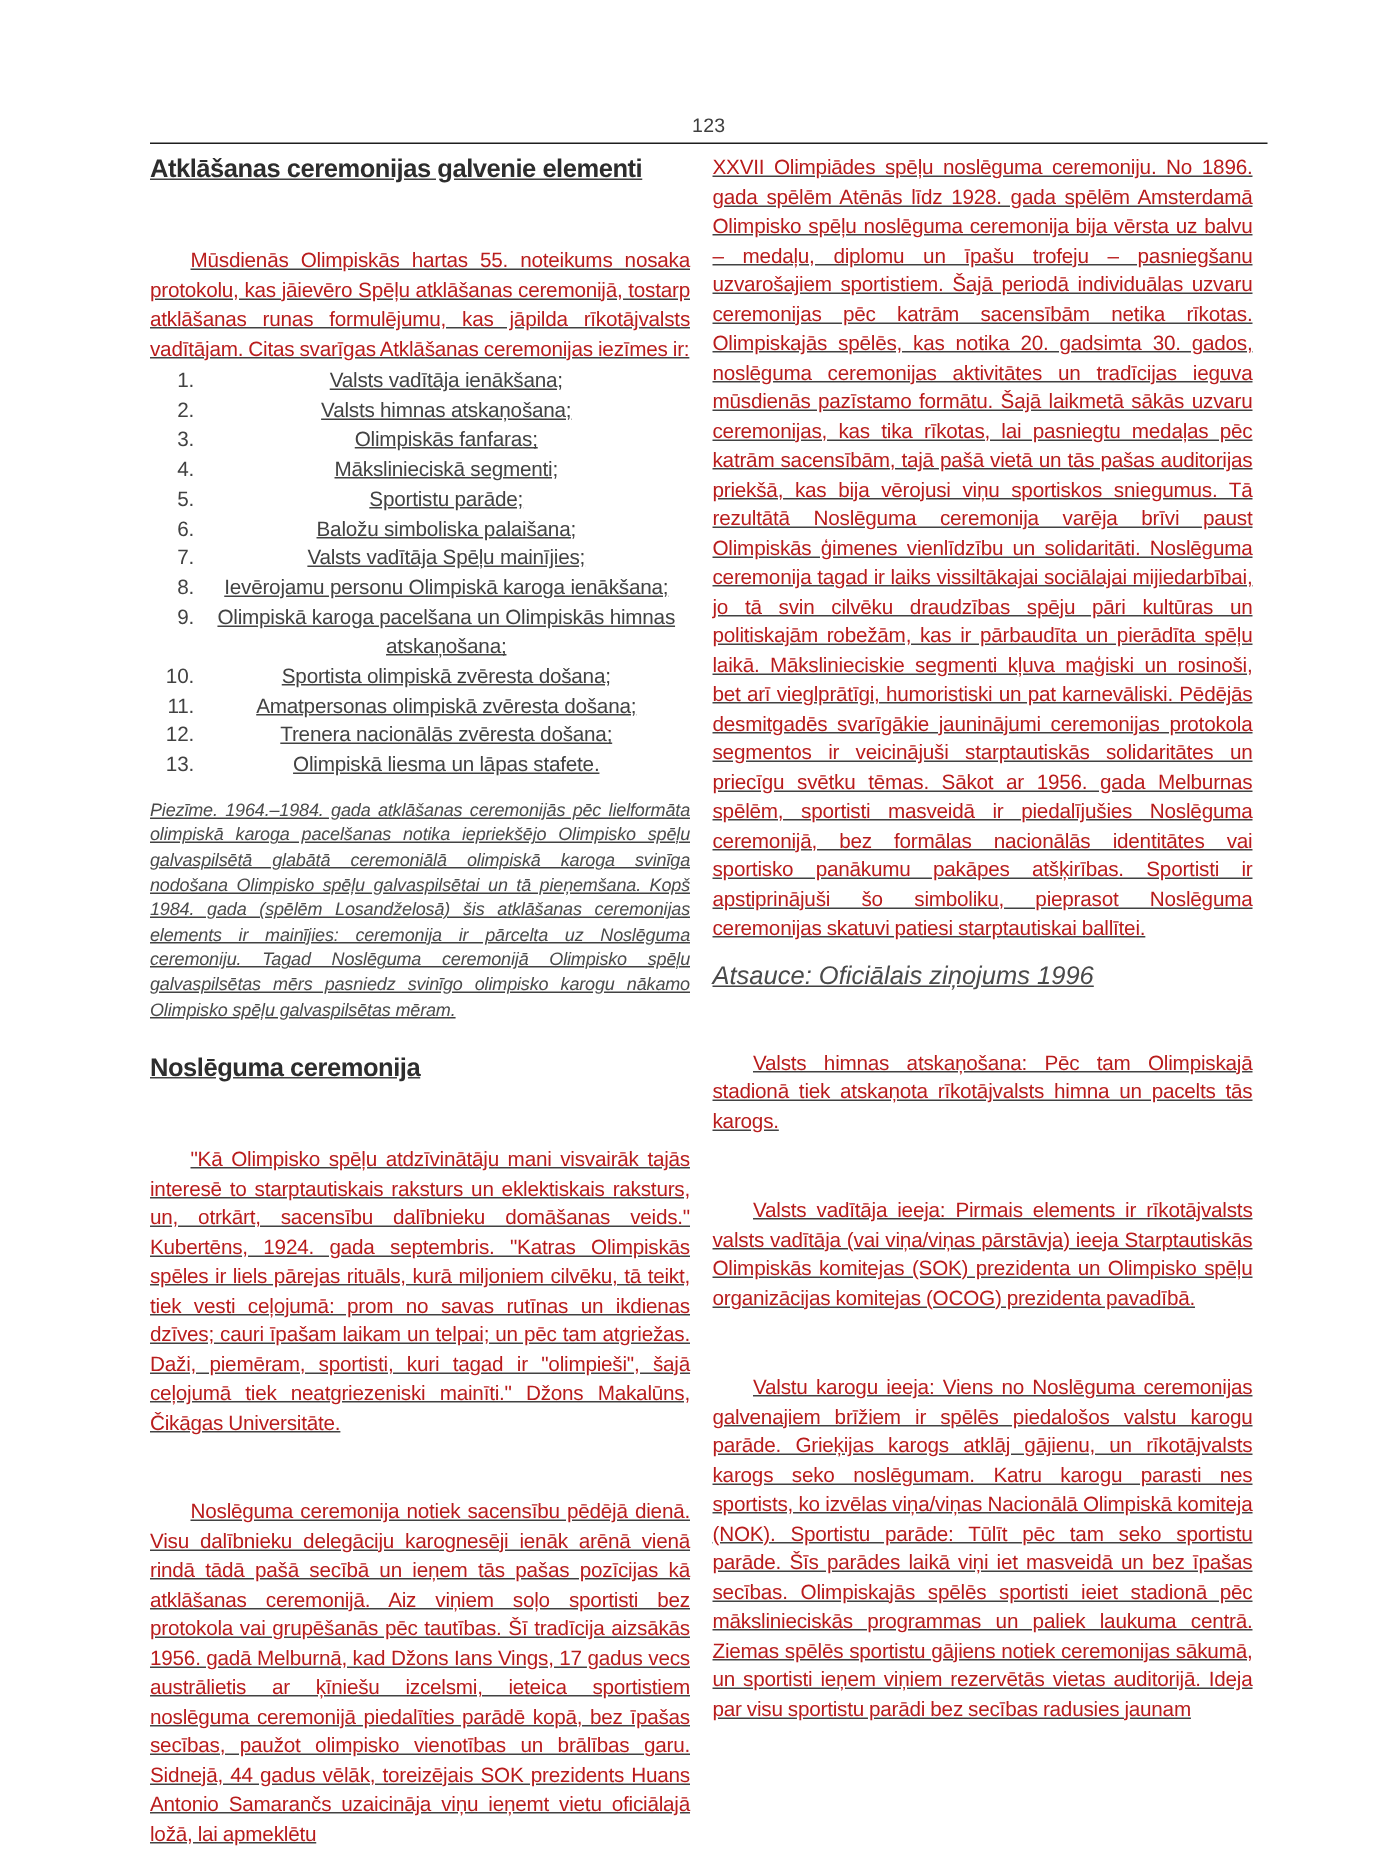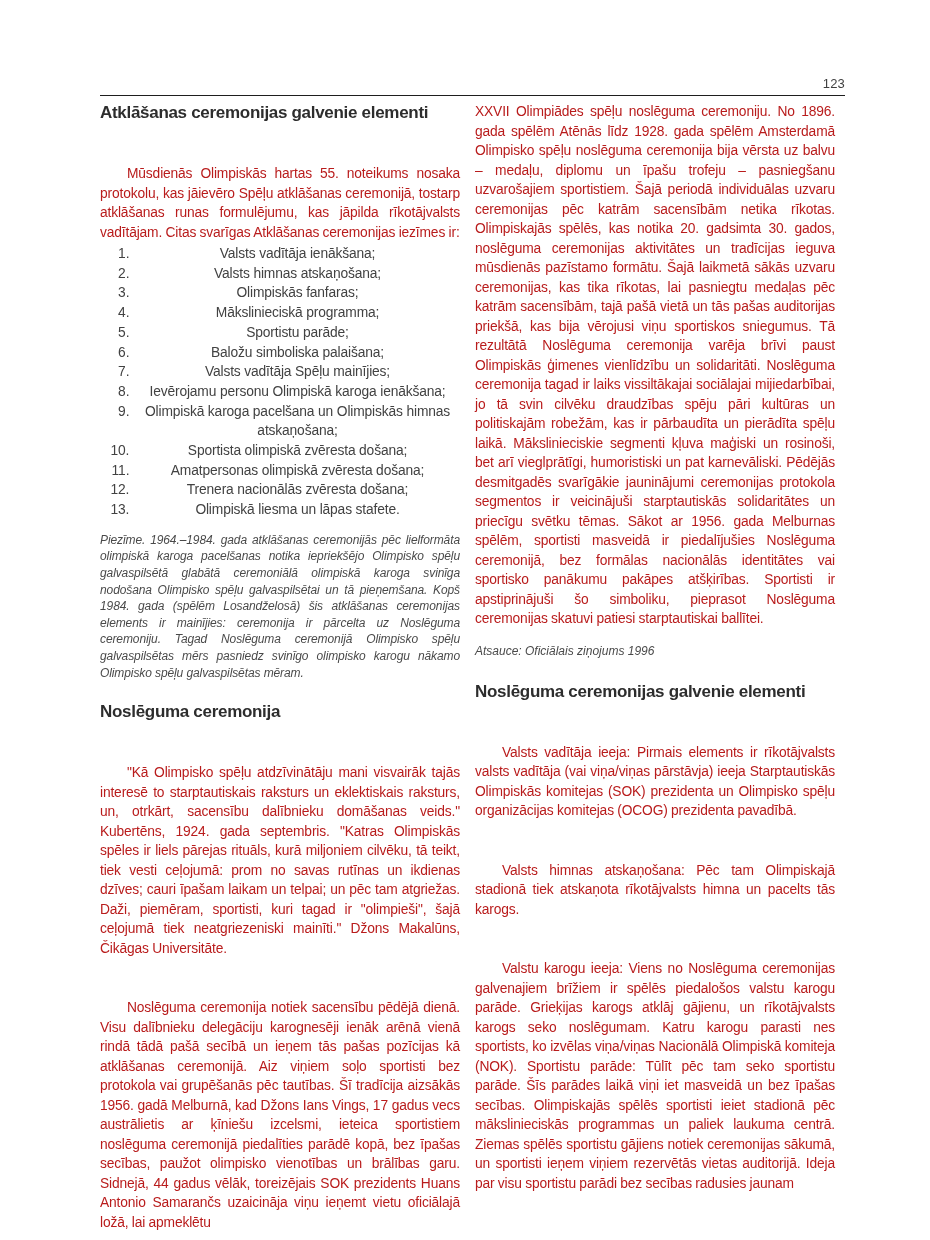--- a/index.html
+++ b/index.html
@@ -14,40 +14,41 @@
     background: #ffffff;
     overflow: hidden;
     font-family: "Liberation Sans", sans-serif;
     color: #424242;
   }
   .page-number {
     position: absolute;
     top: 76px;
     left: 100px;
     width: 745px;
-    text-align: right;
+    text-align: center;
     font-size: 13px;
     color: #3f3f3f;
     letter-spacing: 0.2px;
   }
   .top-rule {
     position: absolute;
     top: 95px;
     left: 100px;
     width: 745px;
     height: 1px;
     background: #1e1e1e;
   }
   .columns {
     position: absolute;
     top: 102px;
     left: 100px;
     width: 745px;
     display: flex;
     gap: 15px;
+    text-decoration: underline;
   }
   .col {
     width: 360px;
   }
   .heading {
     font-size: 17px;
     font-weight: 700;
     color: #2d2d2d;
     letter-spacing: -0.3px;
     margin: 0 0 9px 0;
@@ -90,21 +91,21 @@
     font-style: italic;
     font-size: 12px;
     line-height: 16.6px;
     text-align: justify;
     margin: 10px 0 16px 0;
     letter-spacing: -0.1px;
     color: #4a4a4a;
   }
   .source-note {
     font-style: italic;
-    font-size: 12px;
+    font-size: 17px;
     line-height: 16px;
     margin: 14px 0 0 0;
     color: #4a4a4a;
   }
 </style>
 </head>
 <body>
 
 <div class="page">
 
@@ -113,40 +114,39 @@
 
   <div class="columns">
 
     <div class="col">
       <h2 class="heading">Atklāšanas ceremonijas galvenie elementi</h2>
       <p class="body-text indent">Mūsdienās Olimpiskās hartas 55. noteikums nosaka protokolu, kas jāievēro Spēļu atklāšanas ceremonijā, tostarp atklāšanas runas formulējumu, kas jāpilda rīkotājvalsts vadītājam. Citas svarīgas Atklāšanas ceremonijas iezīmes ir:</p>
       <ol class="ceremony-list">
         <li>Valsts vadītāja ienākšana;</li>
         <li>Valsts himnas atskaņošana;</li>
         <li>Olimpiskās fanfaras;</li>
-        <li>Mākslinieciskā programma;</li>
+        <li>Mākslinieciskā segmenti;</li>
         <li>Sportistu parāde;</li>
         <li>Baložu simboliska palaišana;</li>
         <li>Valsts vadītāja Spēļu mainījies;</li>
         <li>Ievērojamu personu Olimpiskā karoga ienākšana;</li>
         <li>Olimpiskā karoga pacelšana un Olimpiskās himnas atskaņošana;</li>
         <li>Sportista olimpiskā zvēresta došana;</li>
         <li>Amatpersonas olimpiskā zvēresta došana;</li>
         <li>Trenera nacionālās zvēresta došana;</li>
         <li>Olimpiskā liesma un lāpas stafete.</li>
       </ol>
       <p class="note">Piezīme. 1964.–1984. gada atklāšanas ceremonijās pēc lielformāta olimpiskā karoga pacelšanas notika iepriekšējo Olimpisko spēļu galvaspilsētā glabātā ceremoniālā olimpiskā karoga svinīga nodošana Olimpisko spēļu galvaspilsētai un tā pieņemšana. Kopš 1984. gada (spēlēm Losandželosā) šis atklāšanas ceremonijas elements ir mainījies: ceremonija ir pārcelta uz Noslēguma ceremoniju. Tagad Noslēguma ceremonijā Olimpisko spēļu galvaspilsētas mērs pasniedz svinīgo olimpisko karogu nākamo Olimpisko spēļu galvaspilsētas mēram.</p>
       <h2 class="heading mid">Noslēguma ceremonija</h2>
       <p class="body-text indent">"Kā Olimpisko spēļu atdzīvinātāju mani visvairāk tajās interesē to starptautiskais raksturs un eklektiskais raksturs, un, otrkārt, sacensību dalībnieku domāšanas veids." Kubertēns, 1924. gada septembris. "Katras Olimpiskās spēles ir liels pārejas rituāls, kurā miljoniem cilvēku, tā teikt, tiek vesti ceļojumā: prom no savas rutīnas un ikdienas dzīves; cauri īpašam laikam un telpai; un pēc tam atgriežas. Daži, piemēram, sportisti, kuri tagad ir "olimpieši", šajā ceļojumā tiek neatgriezeniski mainīti." Džons Makalūns, Čikāgas Universitāte.</p>
       <p class="body-text indent">Noslēguma ceremonija notiek sacensību pēdējā dienā. Visu dalībnieku delegāciju karognesēji ienāk arēnā vienā rindā tādā pašā secībā un ieņem tās pašas pozīcijas kā atklāšanas ceremonijā. Aiz viņiem soļo sportisti bez protokola vai grupēšanās pēc tautības. Šī tradīcija aizsākās 1956. gadā Melburnā, kad Džons Ians Vings, 17 gadus vecs austrālietis ar ķīniešu izcelsmi, ieteica sportistiem noslēguma ceremonijā piedalīties parādē kopā, bez īpašas secības, paužot olimpisko vienotības un brālības garu. Sidnejā, 44 gadus vēlāk, toreizējais SOK prezidents Huans Antonio Samarančs uzaicināja viņu ieņemt vietu oficiālajā ložā, lai apmeklētu</p>
     </div>
 
     <div class="col">
       <p class="body-text">XXVII Olimpiādes spēļu noslēguma ceremoniju. No 1896. gada spēlēm Atēnās līdz 1928. gada spēlēm Amsterdamā Olimpisko spēļu noslēguma ceremonija bija vērsta uz balvu – medaļu, diplomu un īpašu trofeju – pasniegšanu uzvarošajiem sportistiem. Šajā periodā individuālas uzvaru ceremonijas pēc katrām sacensībām netika rīkotas. Olimpiskajās spēlēs, kas notika 20. gadsimta 30. gados, noslēguma ceremonijas aktivitātes un tradīcijas ieguva mūsdienās pazīstamo formātu. Šajā laikmetā sākās uzvaru ceremonijas, kas tika rīkotas, lai pasniegtu medaļas pēc katrām sacensībām, tajā pašā vietā un tās pašas auditorijas priekšā, kas bija vērojusi viņu sportiskos sniegumus. Tā rezultātā Noslēguma ceremonija varēja brīvi paust Olimpiskās ģimenes vienlīdzību un solidaritāti. Noslēguma ceremonija tagad ir laiks vissiltākajai sociālajai mijiedarbībai, jo tā svin cilvēku draudzības spēju pāri kultūras un politiskajām robežām, kas ir pārbaudīta un pierādīta spēļu laikā. Mākslinieciskie segmenti kļuva maģiski un rosinoši, bet arī vieglprātīgi, humoristiski un pat karnevāliski. Pēdējās desmitgadēs svarīgākie jauninājumi ceremonijas protokola segmentos ir veicinājuši starptautiskās solidaritātes un priecīgu svētku tēmas. Sākot ar 1956. gada Melburnas spēlēm, sportisti masveidā ir piedalījušies Noslēguma ceremonijā, bez formālas nacionālās identitātes vai sportisko panākumu pakāpes atšķirības. Sportisti ir apstiprinājuši šo simboliku, pieprasot Noslēguma ceremonijas skatuvi patiesi starptautiskai ballītei.</p>
       <p class="source-note">Atsauce: Oficiālais ziņojums 1996</p>
-      <h2 class="heading spaced">Noslēguma ceremonijas galvenie elementi</h2>
+      <p class="body-text indent">Valsts himnas atskaņošana: Pēc tam Olimpiskajā stadionā tiek atskaņota rīkotājvalsts himna un pacelts tās karogs.</p>
       <p class="body-text indent">Valsts vadītāja ieeja: Pirmais elements ir rīkotājvalsts valsts vadītāja (vai viņa/viņas pārstāvja) ieeja Starptautiskās Olimpiskās komitejas (SOK) prezidenta un Olimpisko spēļu organizācijas komitejas (OCOG) prezidenta pavadībā.</p>
-      <p class="body-text indent">Valsts himnas atskaņošana: Pēc tam Olimpiskajā stadionā tiek atskaņota rīkotājvalsts himna un pacelts tās karogs.</p>
       <p class="body-text indent">Valstu karogu ieeja: Viens no Noslēguma ceremonijas galvenajiem brīžiem ir spēlēs piedalošos valstu karogu parāde. Grieķijas karogs atklāj gājienu, un rīkotājvalsts karogs seko noslēgumam. Katru karogu parasti nes sportists, ko izvēlas viņa/viņas Nacionālā Olimpiskā komiteja (NOK). Sportistu parāde: Tūlīt pēc tam seko sportistu parāde. Šīs parādes laikā viņi iet masveidā un bez īpašas secības. Olimpiskajās spēlēs sportisti ieiet stadionā pēc mākslinieciskās programmas un paliek laukuma centrā. Ziemas spēlēs sportistu gājiens notiek ceremonijas sākumā, un sportisti ieņem viņiem rezervētās vietas auditorijā. Ideja par visu sportistu parādi bez secības radusies jaunam</p>
     </div>
 
   </div>
 </div>
 
 </body></html>

